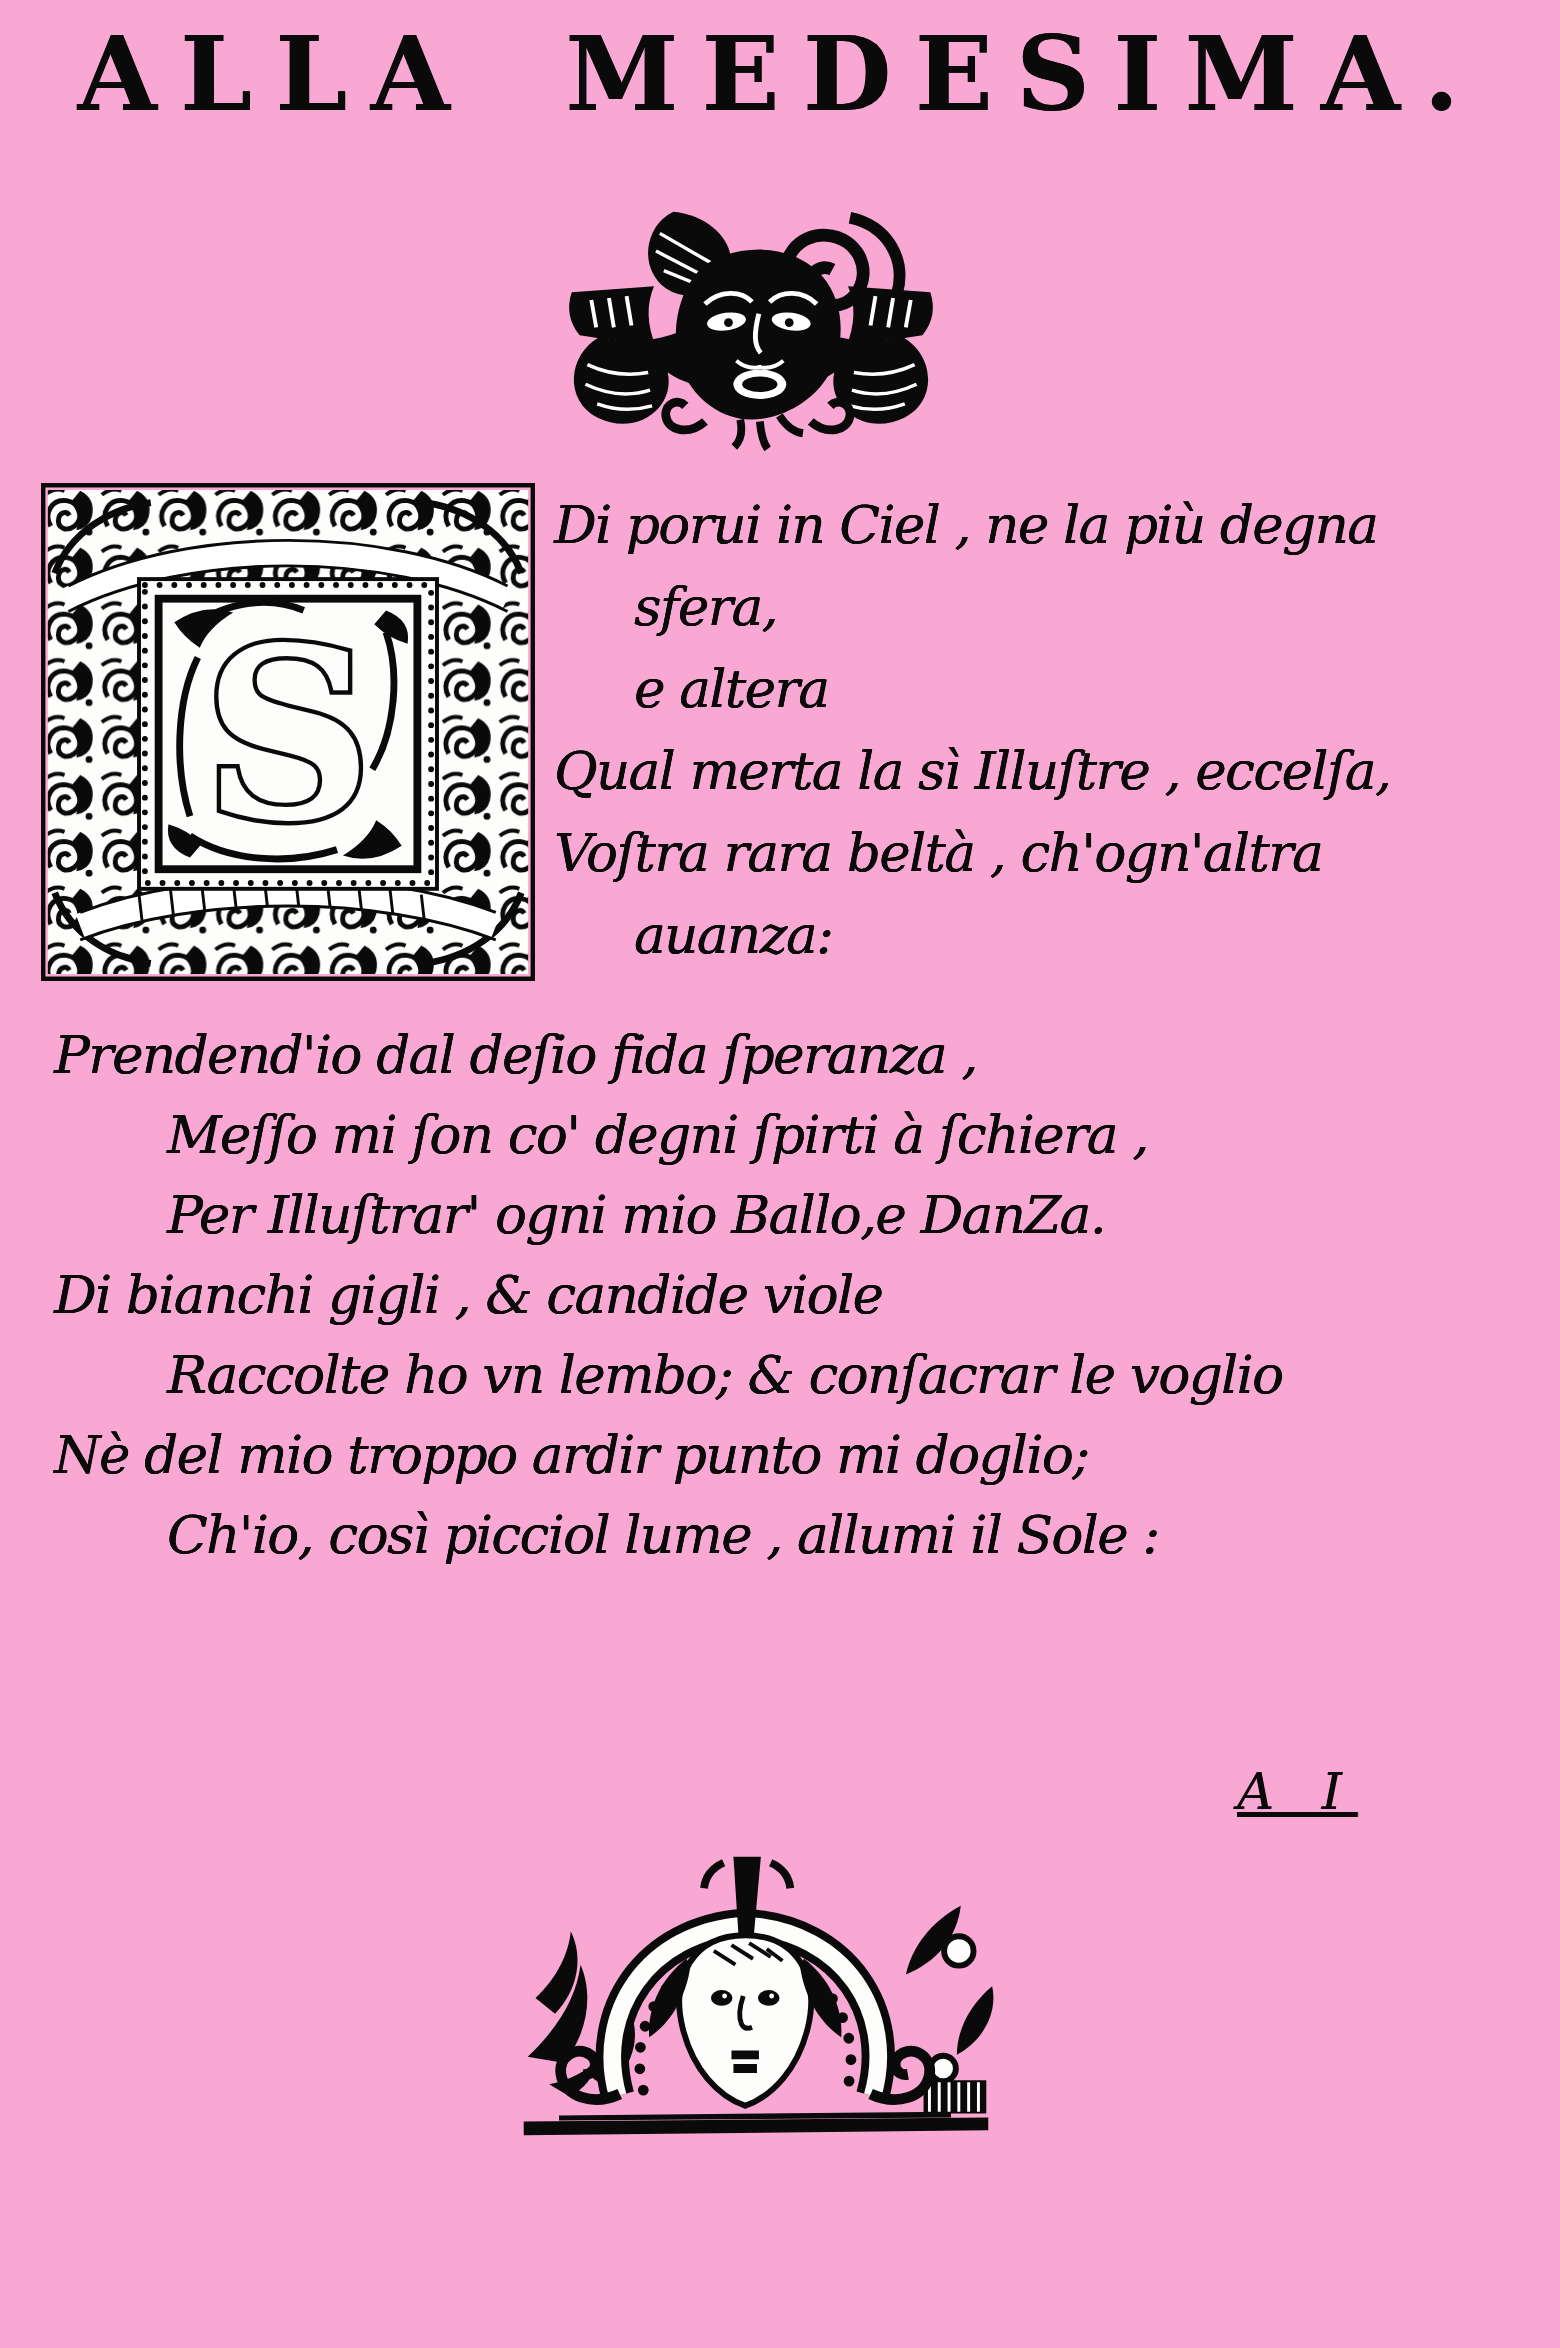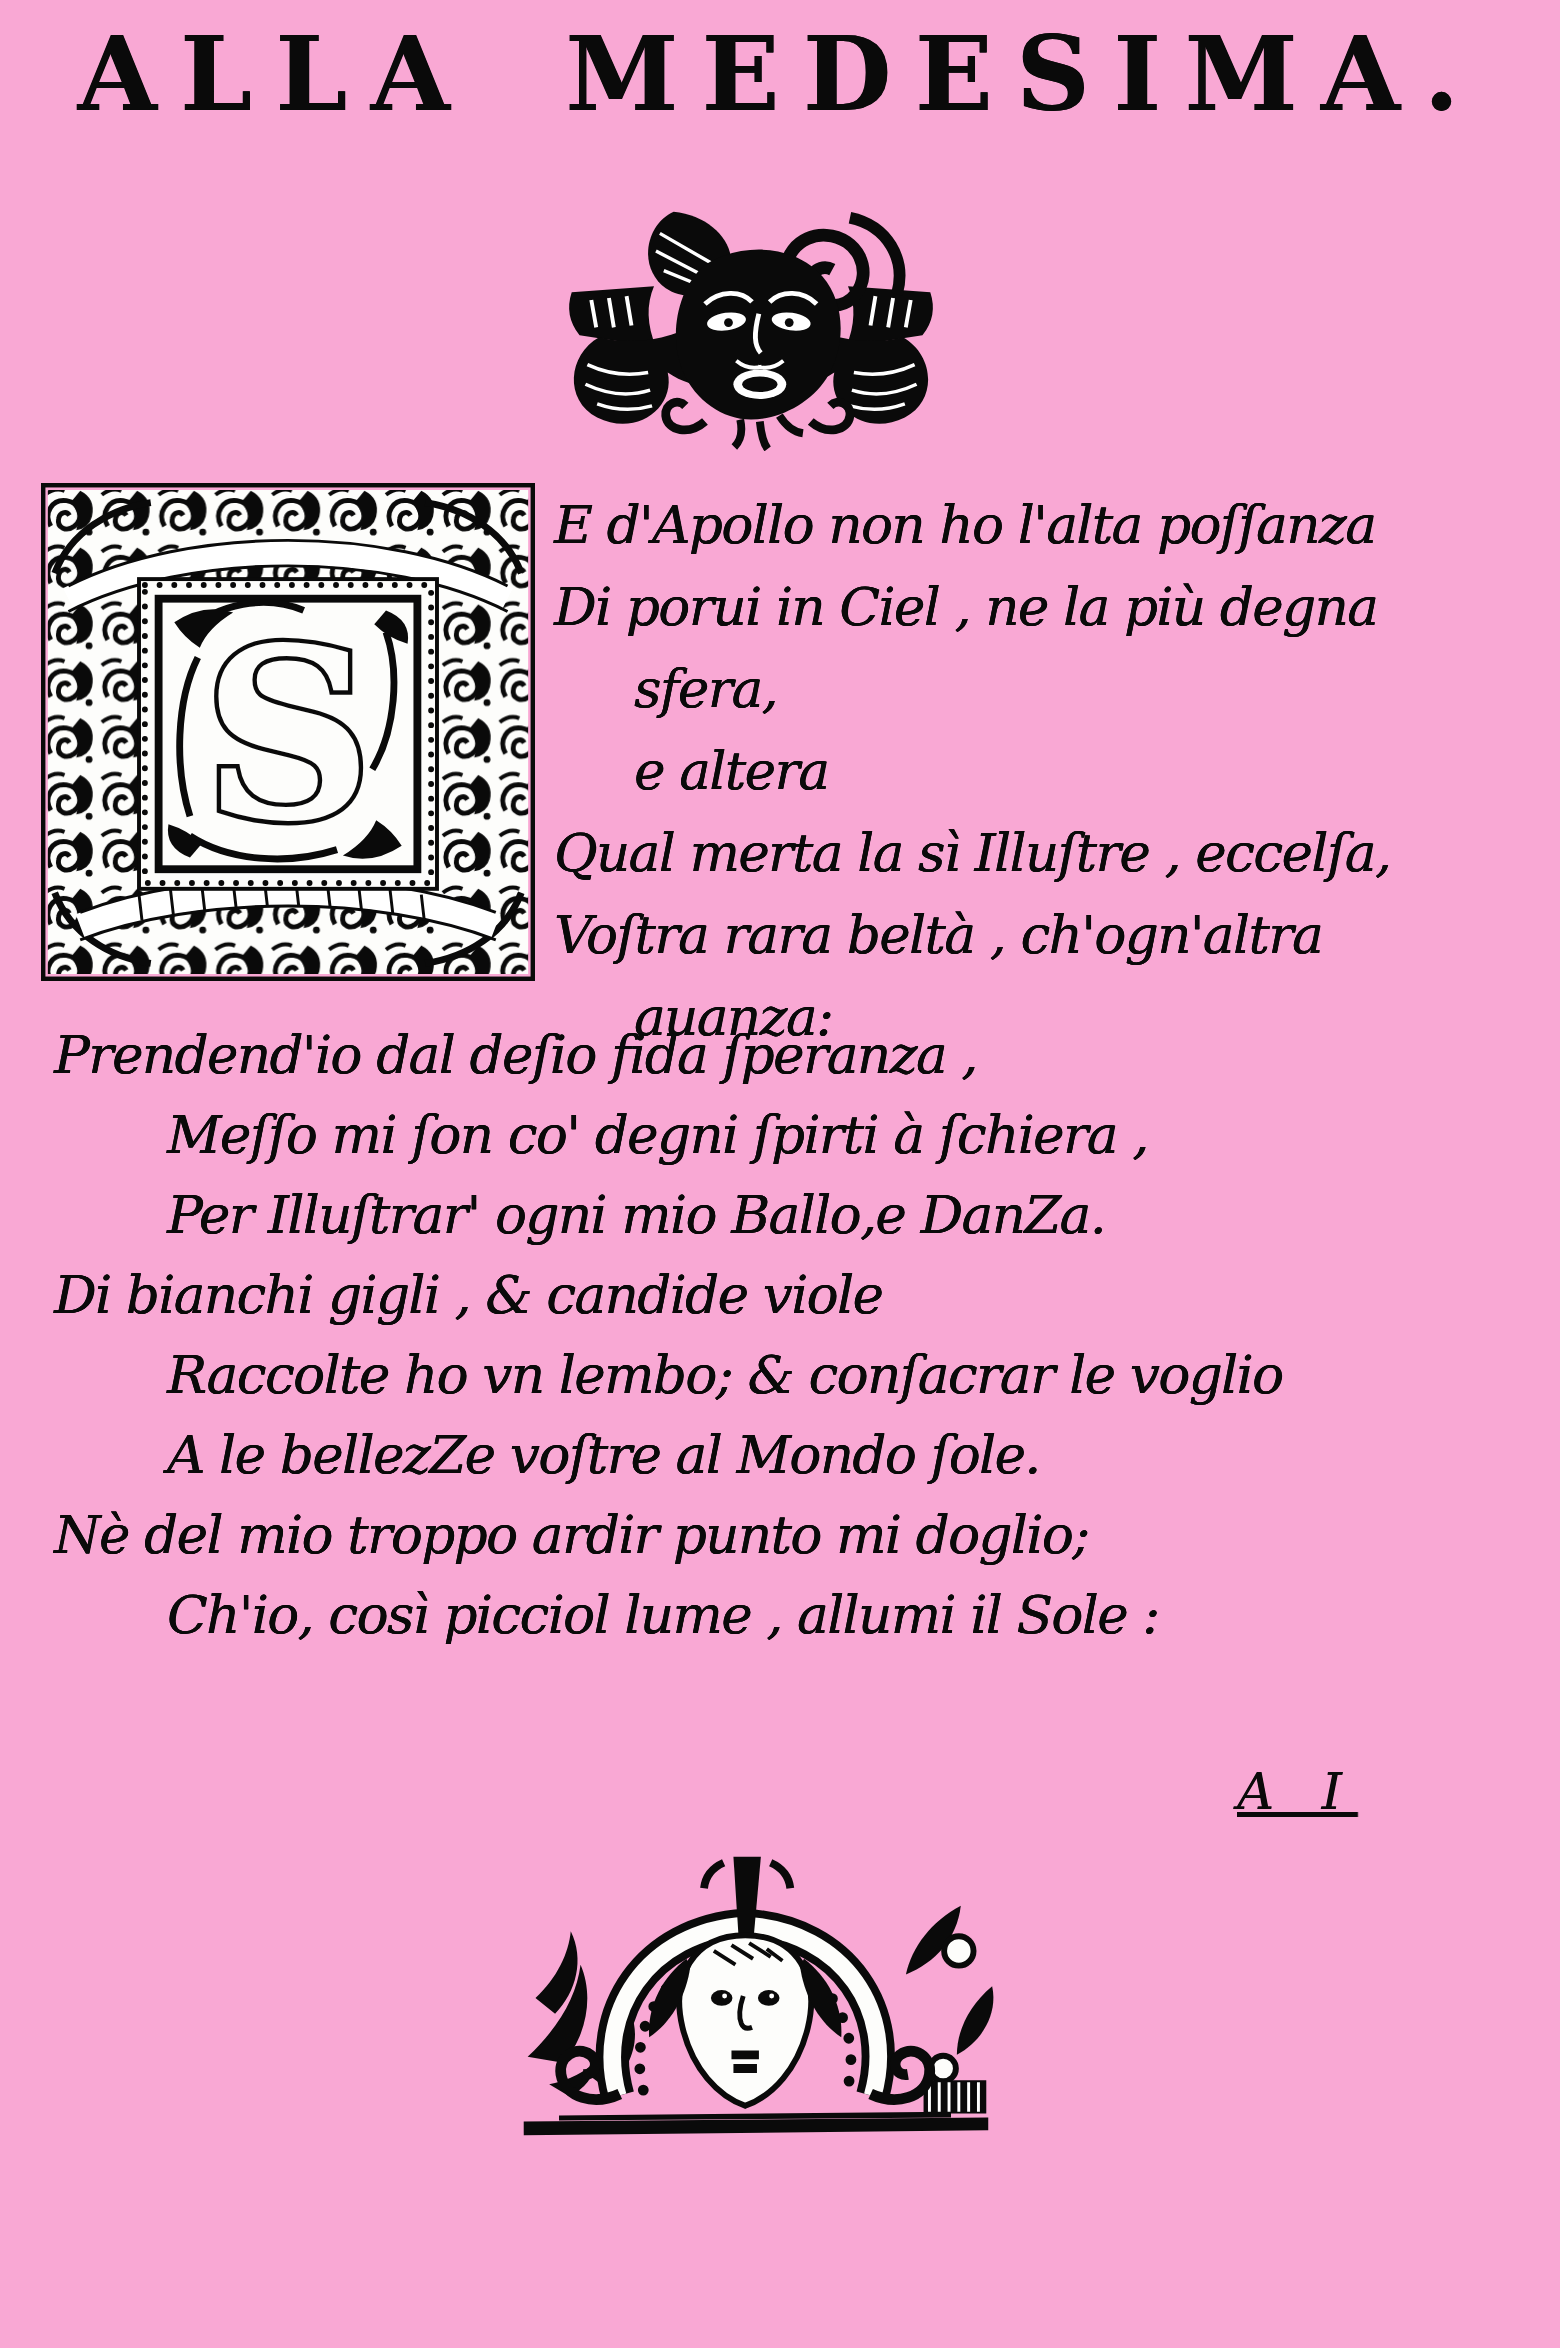--- a/index.html
+++ b/index.html
@@ -138,36 +138,34 @@
           <path d="M368 370 q -30 20 -60 10 q 26 -16 34 -36 q 16 10 26 26 z"></path>
           <path d="M352 130 q 26 10 22 34 q -20 -6 -34 -20 z"></path>
           <path d="M152 382 q -26 -10 -22 -34 q 20 6 34 20 z"></path>
         </g>
       </g>
       <text x="252" y="342" text-anchor="middle" font-family="DejaVu Serif, serif" font-weight="bold" font-size="240" fill="#fdfdfb" stroke="#0a0a0a" stroke-width="9" style="paint-order:stroke">S</text>
     </svg>
   </div>
 
   <div class="poem poem-upper">
-      <div class="pline indent-0">E d'Apollo non ho l'alta poſſanza</div>
       <div class="pline indent-0">Di porui in Ciel , ne la più degna</div>
       <div class="pline indent-1">sfera,</div>
       <div class="pline indent-1">e altera</div>
       <div class="pline indent-0">Qual merta la sì Illuſtre , eccelſa,</div>
       <div class="pline indent-0">Voſtra rara beltà , ch'ogn'altra</div>
       <div class="pline indent-1">auanza:</div>
     </div>
 
   <div class="poem poem-lower">
       <div class="pline indent-0">Prendend'io dal deſio fida ſperanza ,</div>
       <div class="pline indent-1">Meſſo mi ſon co' degni ſpirti à ſchiera ,</div>
       <div class="pline indent-1">Per Illuſtrar' ogni mio Ballo,e DanZa.</div>
       <div class="pline indent-0">Di bianchi gigli , &amp; candide viole</div>
       <div class="pline indent-1">Raccolte ho vn lembo; &amp; conſacrar le voglio</div>
-      <div class="pline indent-1">A le bellezZe voſtre al Mondo ſole.</div>
       <div class="pline indent-0">Nè del mio troppo ardir punto mi doglio;</div>
       <div class="pline indent-1">Ch'io, così picciol lume , allumi il Sole :</div>
     </div>
 
   <div class="signature">A I</div>
 
   <div class="ornament tailpiece">
     <svg viewBox="0 0 520 300" xmlns="http://www.w3.org/2000/svg">
       <g>
         <path d="M24 278 L 498 274 L 498 287 L 24 292 Z" fill="#0a0a0a"></path>

